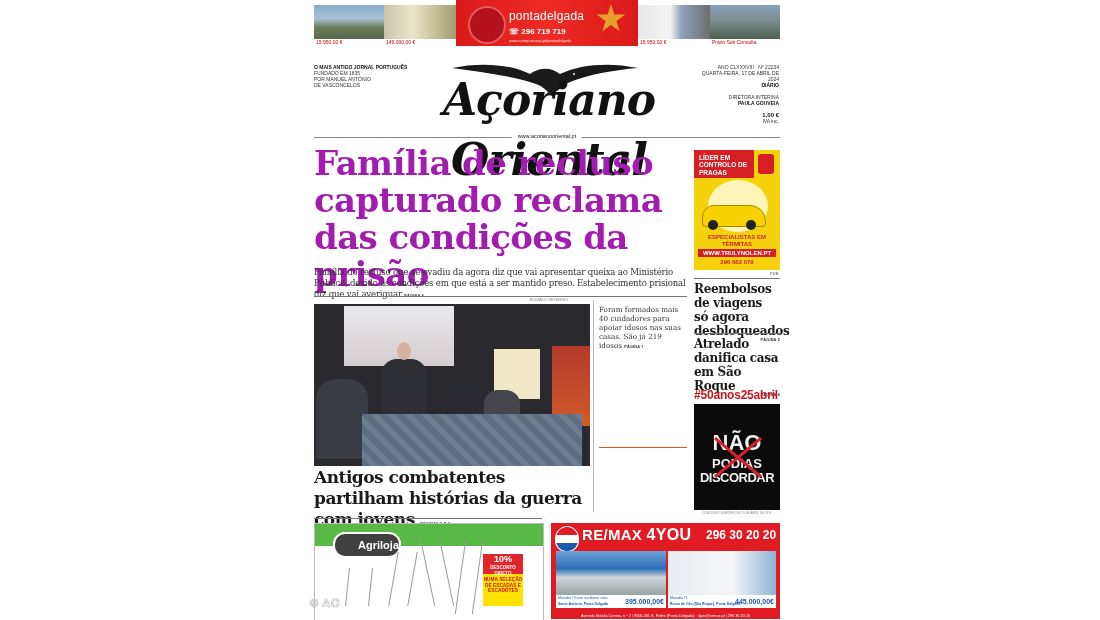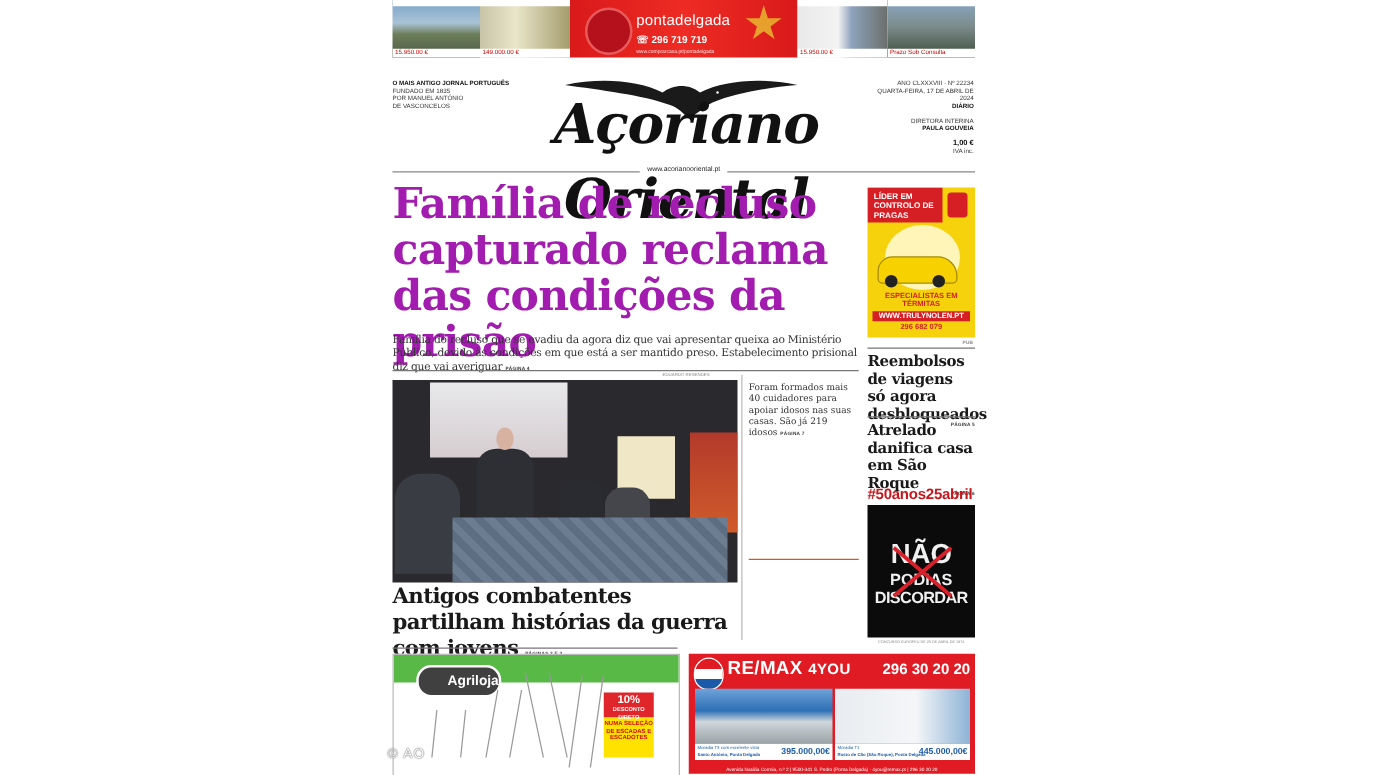--- a/index.html
+++ b/index.html
@@ -62,21 +62,21 @@
   .agri-band{position:absolute;left:0;top:0;right:0;height:22px;background:#58b947;}
   .agri-logo{position:absolute;left:18px;top:8px;width:64px;height:22px;border-radius:12px;background:#404040;border:2px solid #fff;color:#fff;font:bold 11px "Liberation Sans",sans-serif;text-align:right;line-height:22px;}
   .agri-box{position:absolute;left:168px;top:30px;width:40px;height:52px;}
   .agri-box .r{height:20px;background:#e0262b;color:#fff;text-align:center;font:bold 9px "Liberation Sans",sans-serif;line-height:11px;}
   .agri-box .r small{font-size:4.5px;display:block;line-height:6px;}
   .agri-box .y{height:32px;background:#ffe200;color:#c11;text-align:center;font:bold 4.8px "Liberation Sans",sans-serif;line-height:5.6px;padding-top:3px;box-sizing:border-box;}
   .ladder{position:absolute;border:1.5px solid #999;border-top:none;border-bottom:none;}
   .ad-remax{left:251px;top:523px;width:229px;height:96px;background:#e01b24;overflow:hidden;}
   .rm-balloon{position:absolute;left:4px;top:3px;width:22px;height:24px;border-radius:50% 50% 45% 45%;background:linear-gradient(#e01b24 33%,#fff 33%,#fff 66%,#1b5aa8 66%);border:1px solid #fff;}
   .rm-title{position:absolute;left:31px;top:3px;color:#fff;font:bold 15px "Liberation Sans",sans-serif;letter-spacing:.3px;}
-  .rm-title span{font-size:12px;}
+  .rm-title span{font-size:16px;}
   .rm-phone{position:absolute;left:155px;top:5px;color:#fff;font:bold 12px "Liberation Sans",sans-serif;}
   .rm-img{position:absolute;top:28px;height:44px;}
   .rm-lab{position:absolute;top:72px;height:13px;background:#fff;}
   .rm-foot{position:absolute;left:0;right:0;bottom:1px;color:#fff;font:3.8px "Liberation Sans",sans-serif;text-align:center;}
   .rm-price{position:absolute;color:#1b5aa8;font:bold 7px "Liberation Sans",sans-serif;}
   .rm-small{position:absolute;color:#1b5aa8;font:3.5px "Liberation Sans",sans-serif;}
   .watermark{left:10px;top:597px;font:11px "Liberation Sans",sans-serif;color:#fff;text-shadow:0 0 1px #666,0 0 1px #666;letter-spacing:1px;}
 </style>
 </head>
 <body>

